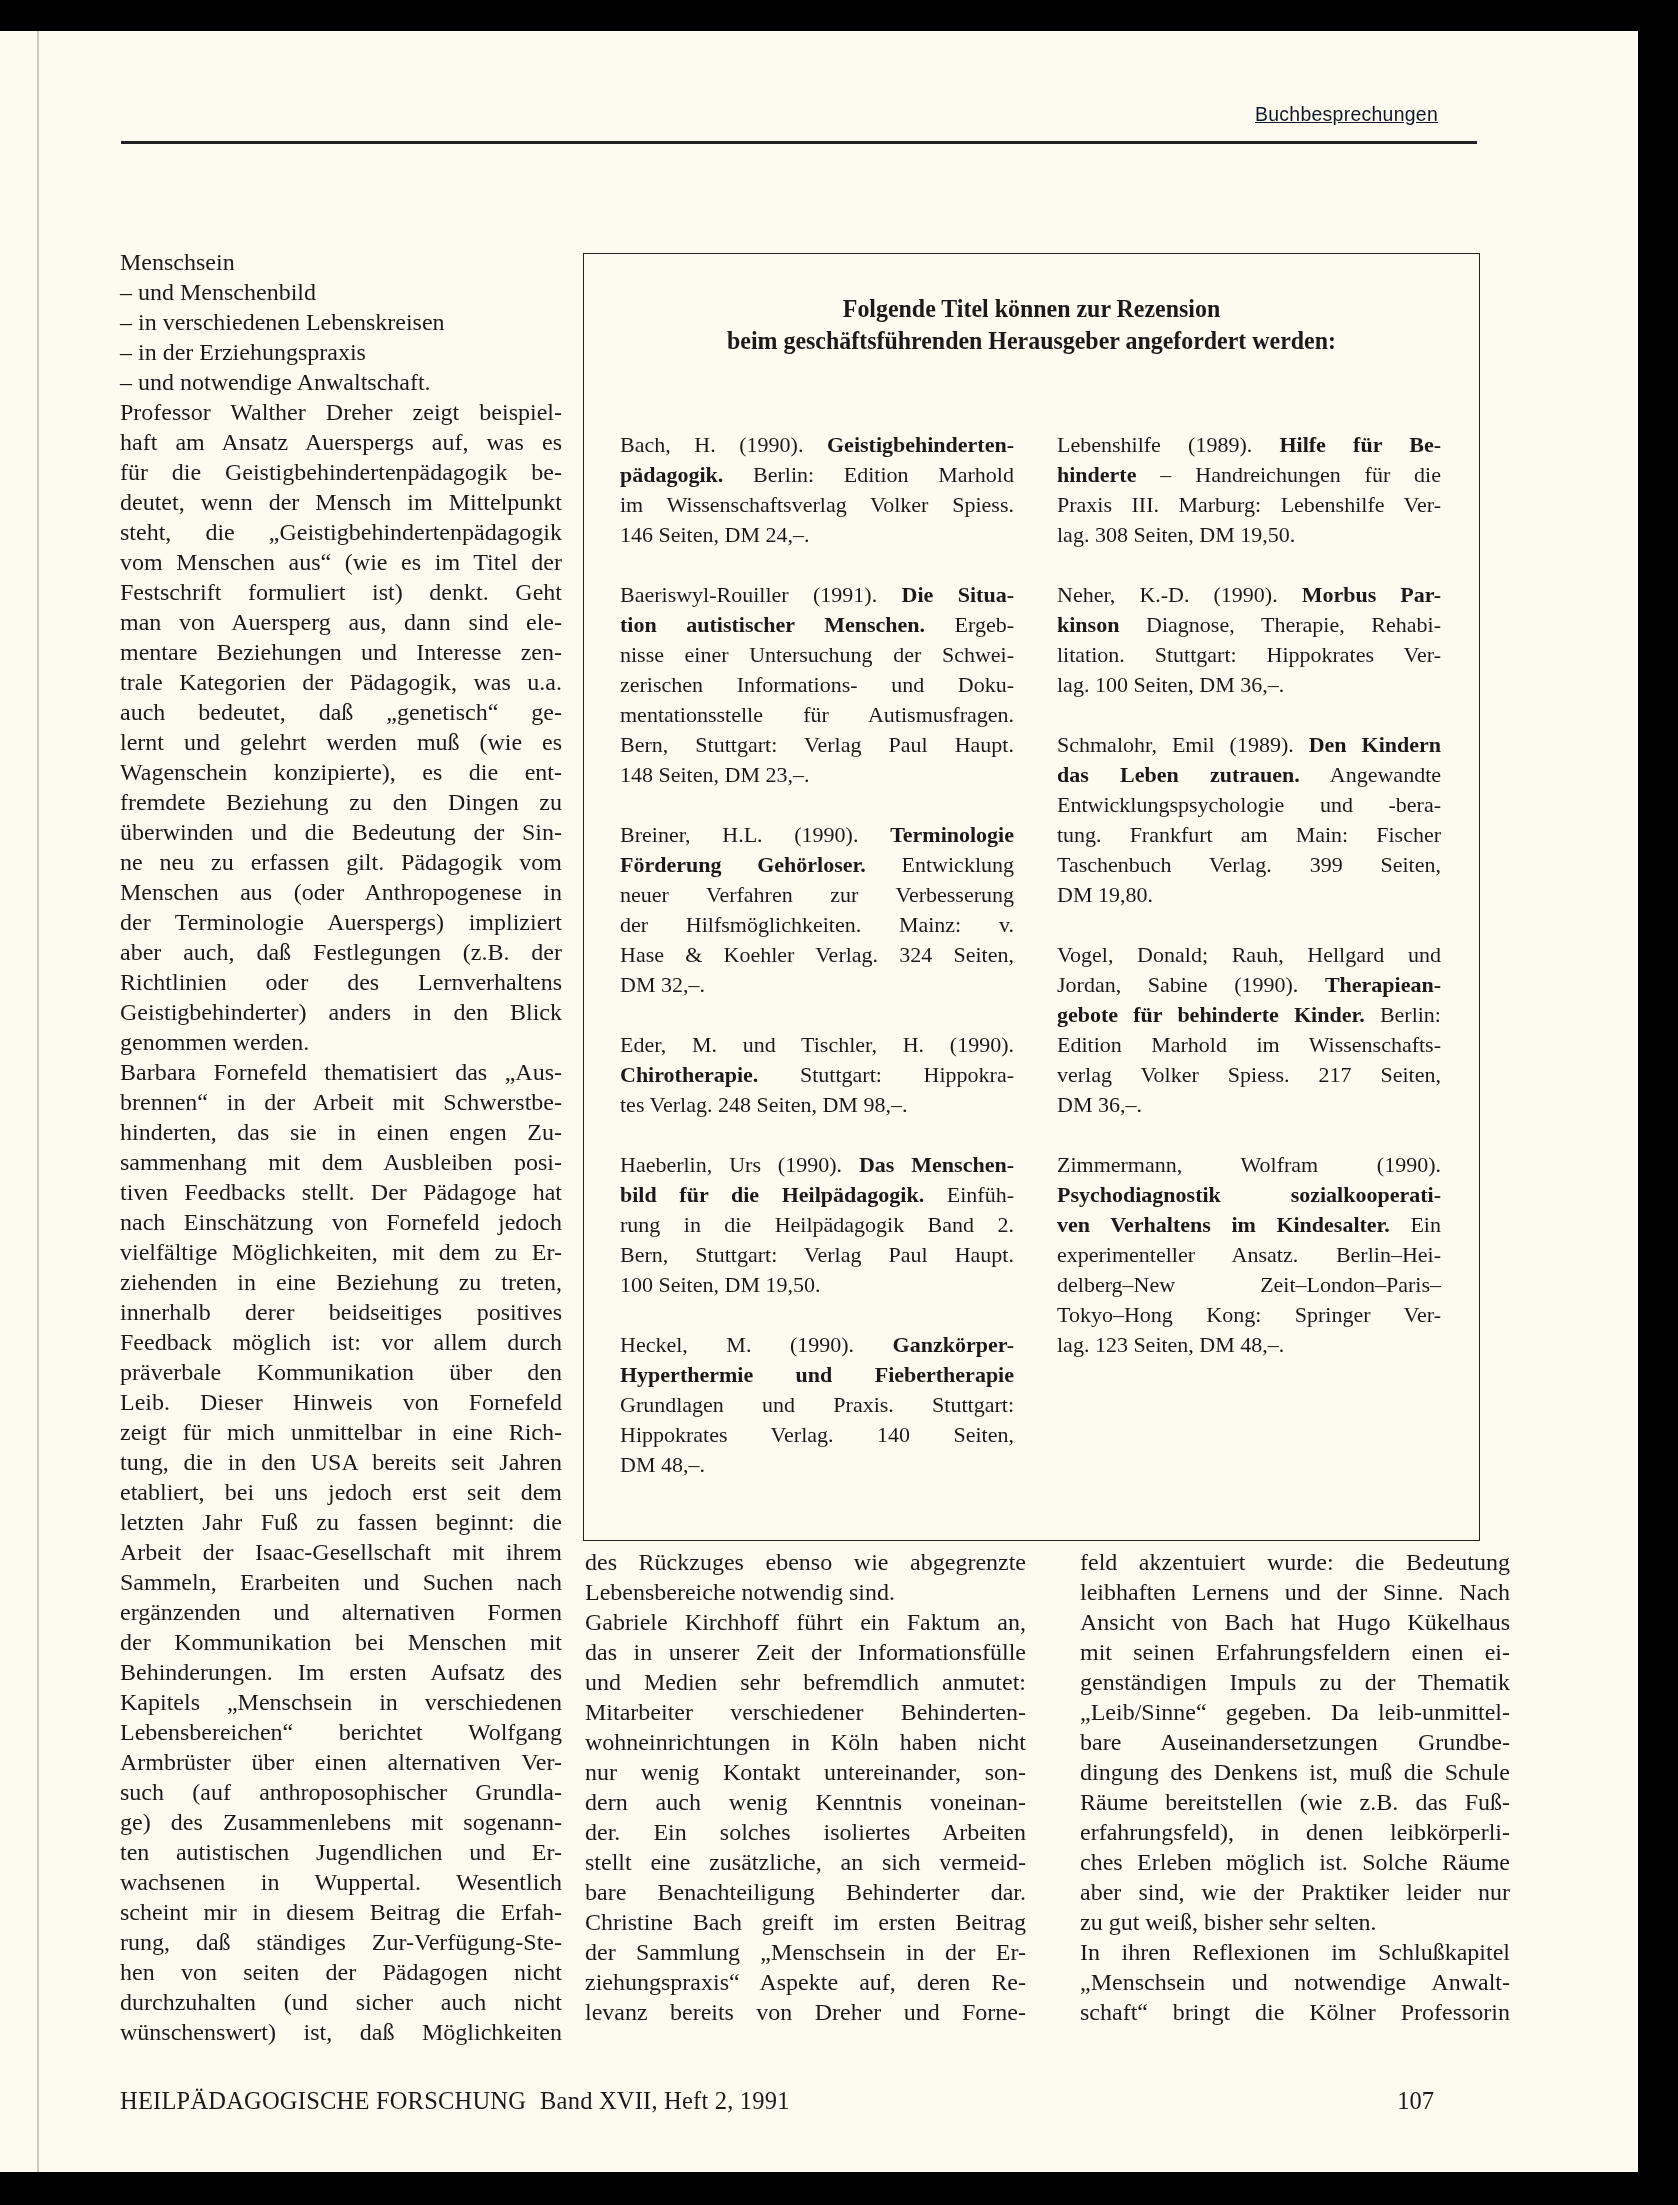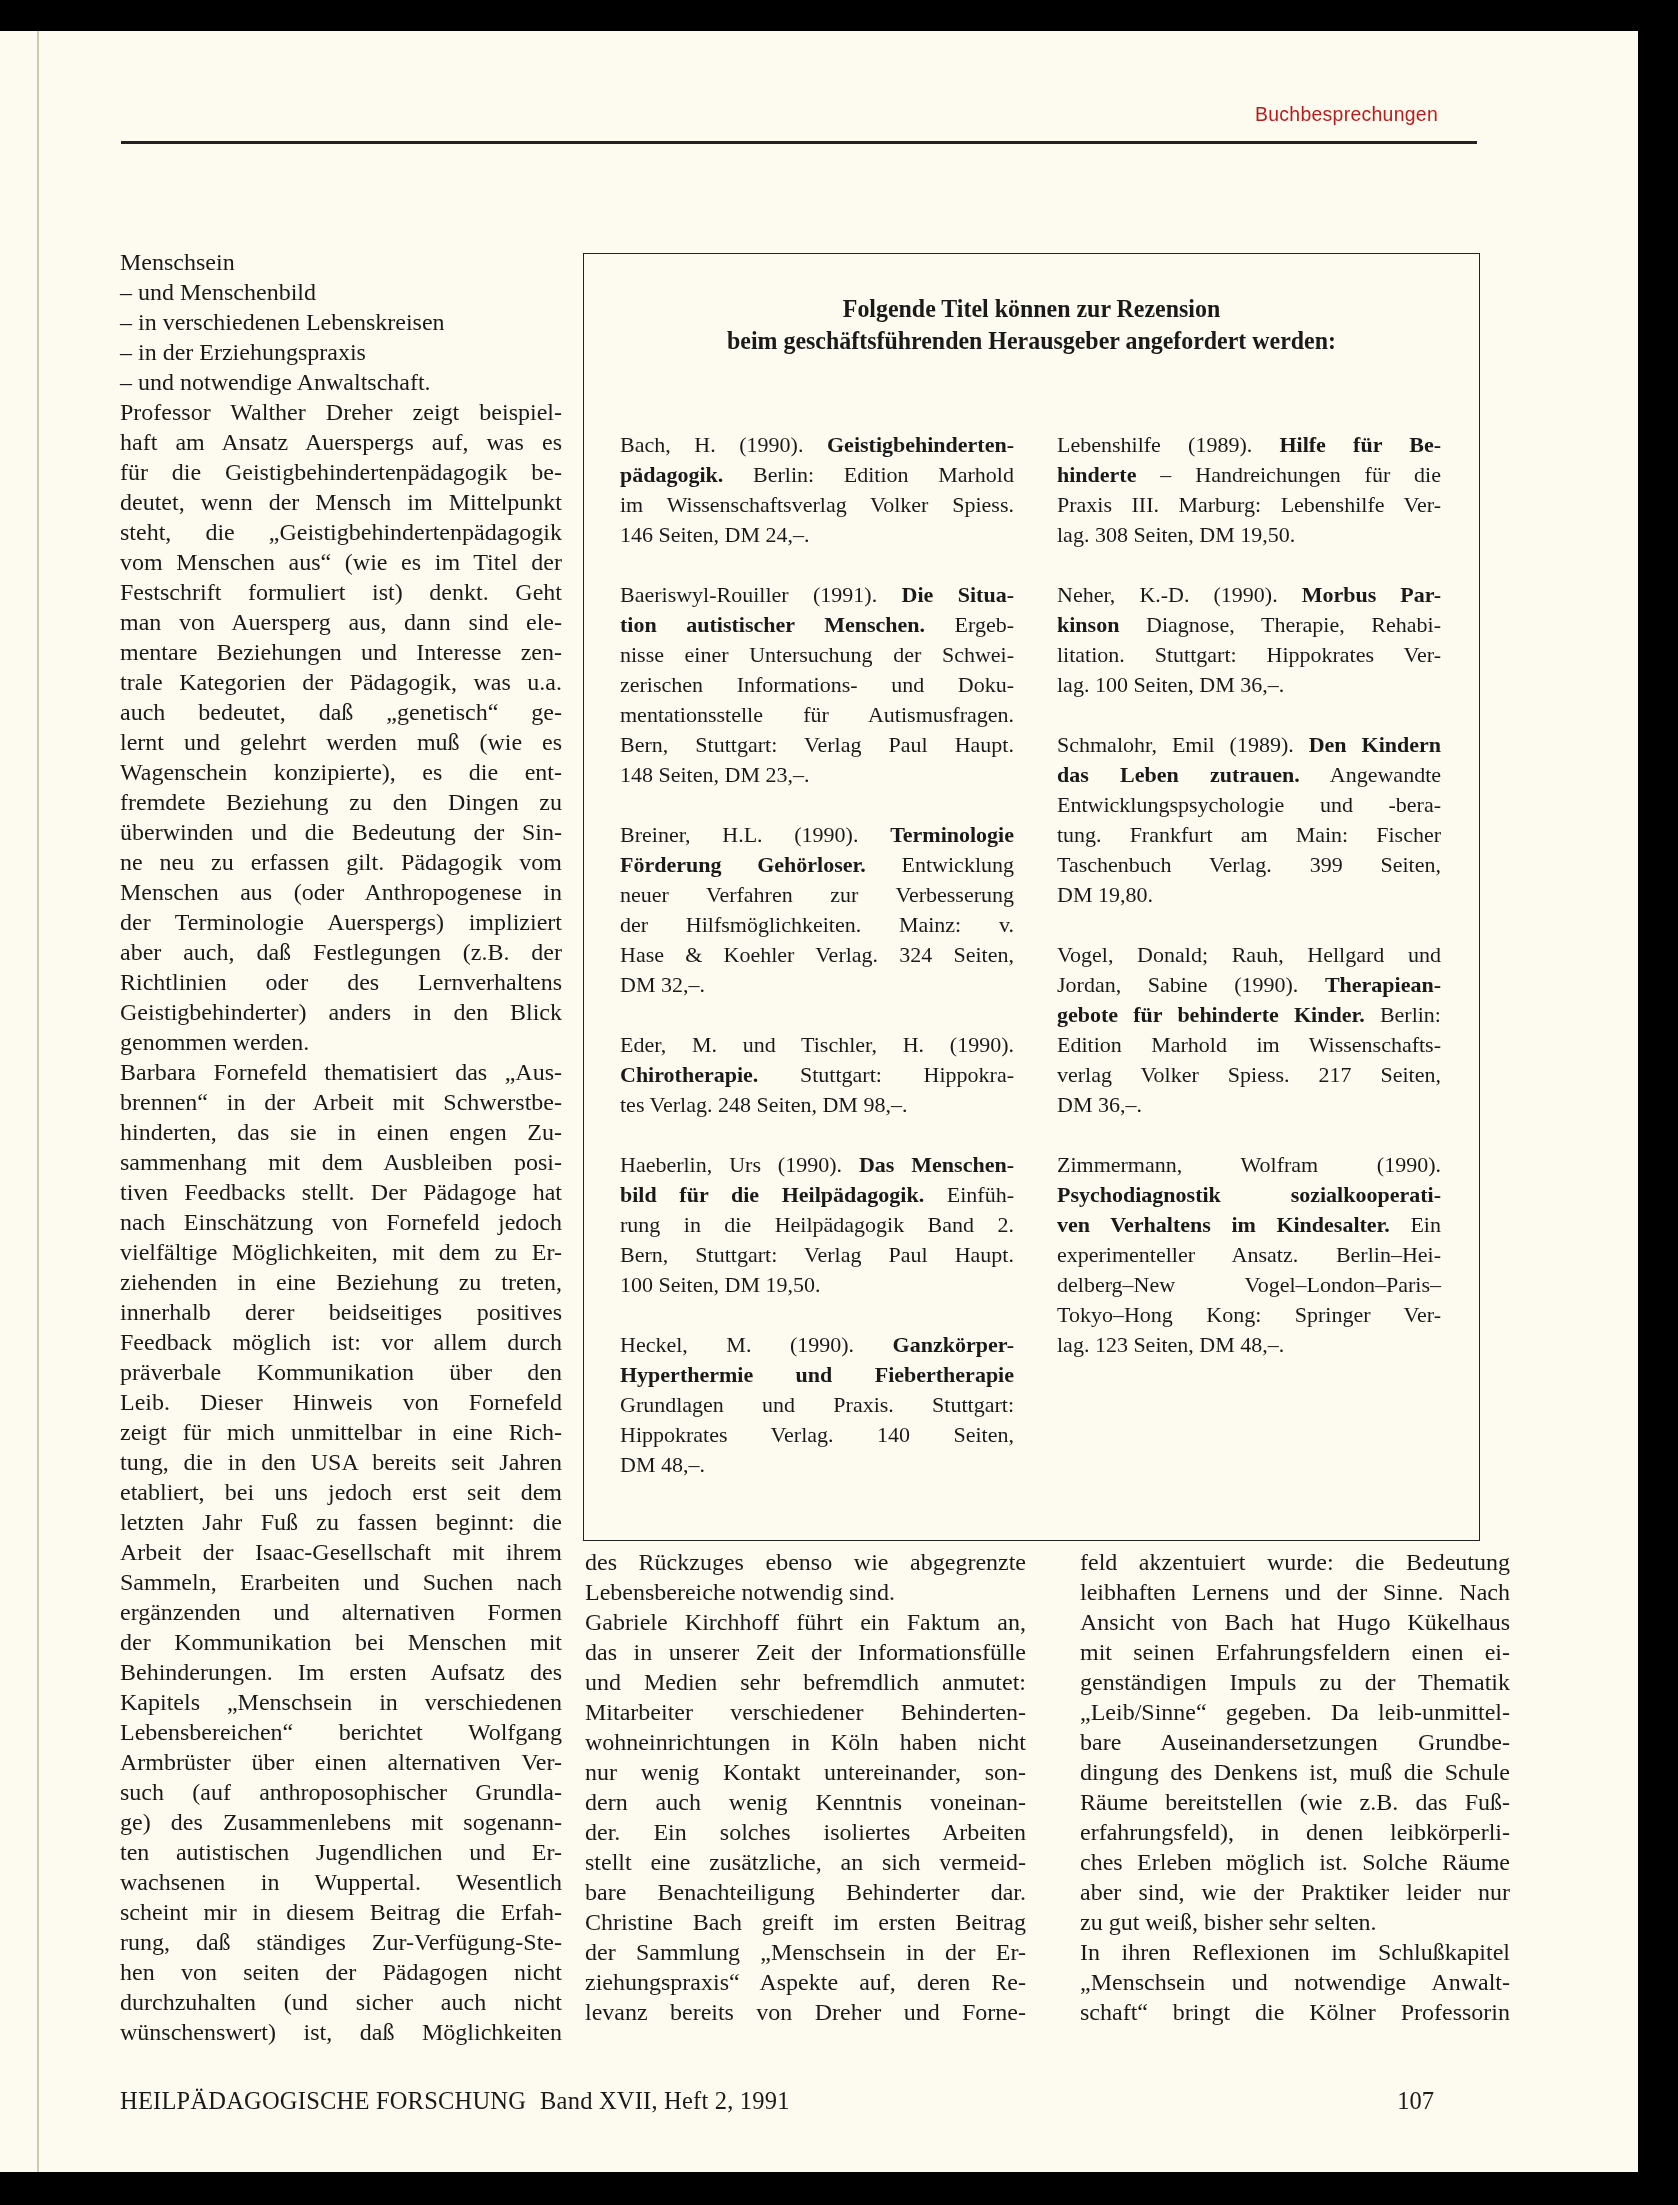--- a/index.html
+++ b/index.html
@@ -7,21 +7,21 @@
     width: 1679px; height: 2205px; background: #000; position: relative; overflow: hidden;
     font-family: "Liberation Serif", "DejaVu Serif", serif; color: #1a1a1a;
   }
   .page {
     position: absolute; left: 0; top: 31px; width: 1638px; height: 2141px;
     background: #fdfbef;
   }
   .gutter-line { position: absolute; left: 37px; top: 0; width: 1.9px; height: 100%; background: #cfc9b4; }
   .running-head {
     position: absolute; right: 200px; top: 72px; font-size: 19.4px; letter-spacing: 0.3px;
-    font-family: "Liberation Sans", sans-serif; color: #b91c1c;
+    font-family: "Liberation Sans", sans-serif; color: #0f172a; text-decoration: underline;
   }
   .head-rule { position: absolute; left: 121px; top: 110px; width: 1356px; height: 2.6px; background: #222; }
 
   .col { position: absolute; font-size: 24px; line-height: 30px; text-align: justify; hyphens: manual; }
   .col .line { display: block; text-align: justify; text-align-last: justify; white-space: nowrap; }
   .col .line.last { text-align-last: left; }
 
   .col-left { left: 120px; top: 216px; width: 442px; }
   .col-mid  { left: 585px; top: 1516px; width: 441px; }
   .col-right{ left: 1080px; top: 1516px; width: 430px; }
@@ -197,21 +197,21 @@
           <span class="line"><span class="b">gebote für behinderte Kinder.</span><span> Berlin:</span></span>
           <span class="line"><span>Edition Marhold im Wissenschafts-</span></span>
           <span class="line"><span>verlag Volker Spiess. 217 Seiten,</span></span>
           <span class="line last"><span>DM 36,–.</span></span>
         </div>
         <div class="entry">
           <span class="line"><span>Zimmermann, Wolfram (1990).</span></span>
           <span class="line"><span class="b">Psychodiagnostik sozialkooperati-</span></span>
           <span class="line"><span class="b">ven Verhaltens im Kindesalter.</span><span> Ein</span></span>
           <span class="line"><span>experimenteller Ansatz. Berlin–Hei-</span></span>
-          <span class="line"><span>delberg–New Vogel–London–Paris–</span></span>
+          <span class="line"><span>delberg–New Zeit–London–Paris–</span></span>
           <span class="line"><span>Tokyo–Hong Kong: Springer Ver-</span></span>
           <span class="line last"><span>lag. 123 Seiten, DM 48,–.</span></span>
         </div>
       </div>
   </div>
 
   <div class="col col-mid" id="col-mid">
       <span class="line">des Rückzuges ebenso wie abgegrenzte</span>
       <span class="line last">Lebensbereiche notwendig sind.</span>
       <span class="line">Gabriele Kirchhoff führt ein Faktum an,</span>

